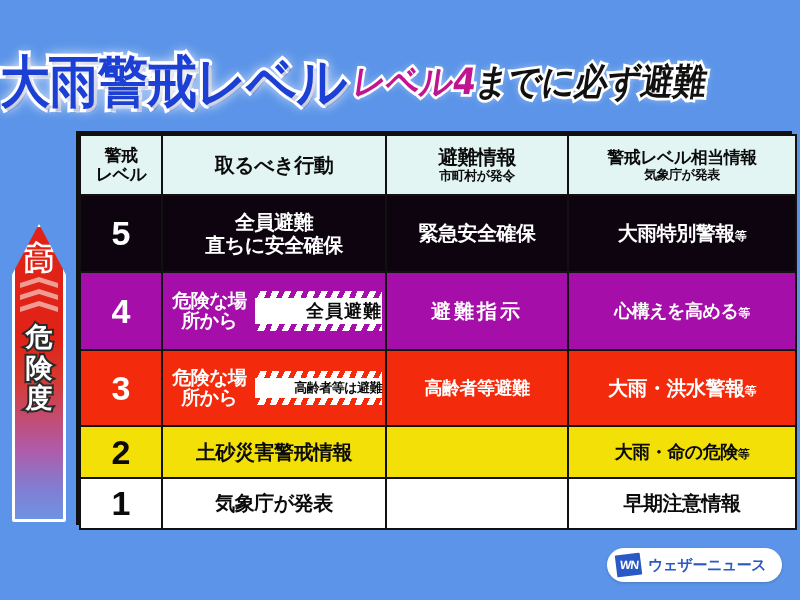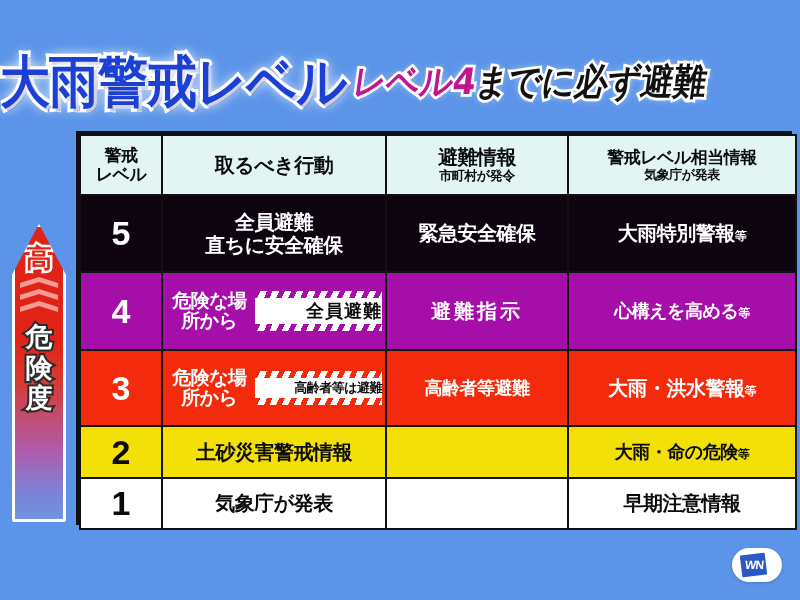--- a/index.html
+++ b/index.html
@@ -382,13 +382,14 @@
         </td>
       </tr>
     </tbody>
   </table>
 </div>
 
 <div id="logo">
   <div class="wn-mark">
     <span>WN</span>
   </div>
+  <span class="wn-text">ウェザーニュース</span>
 </div>
 
 </body></html>

